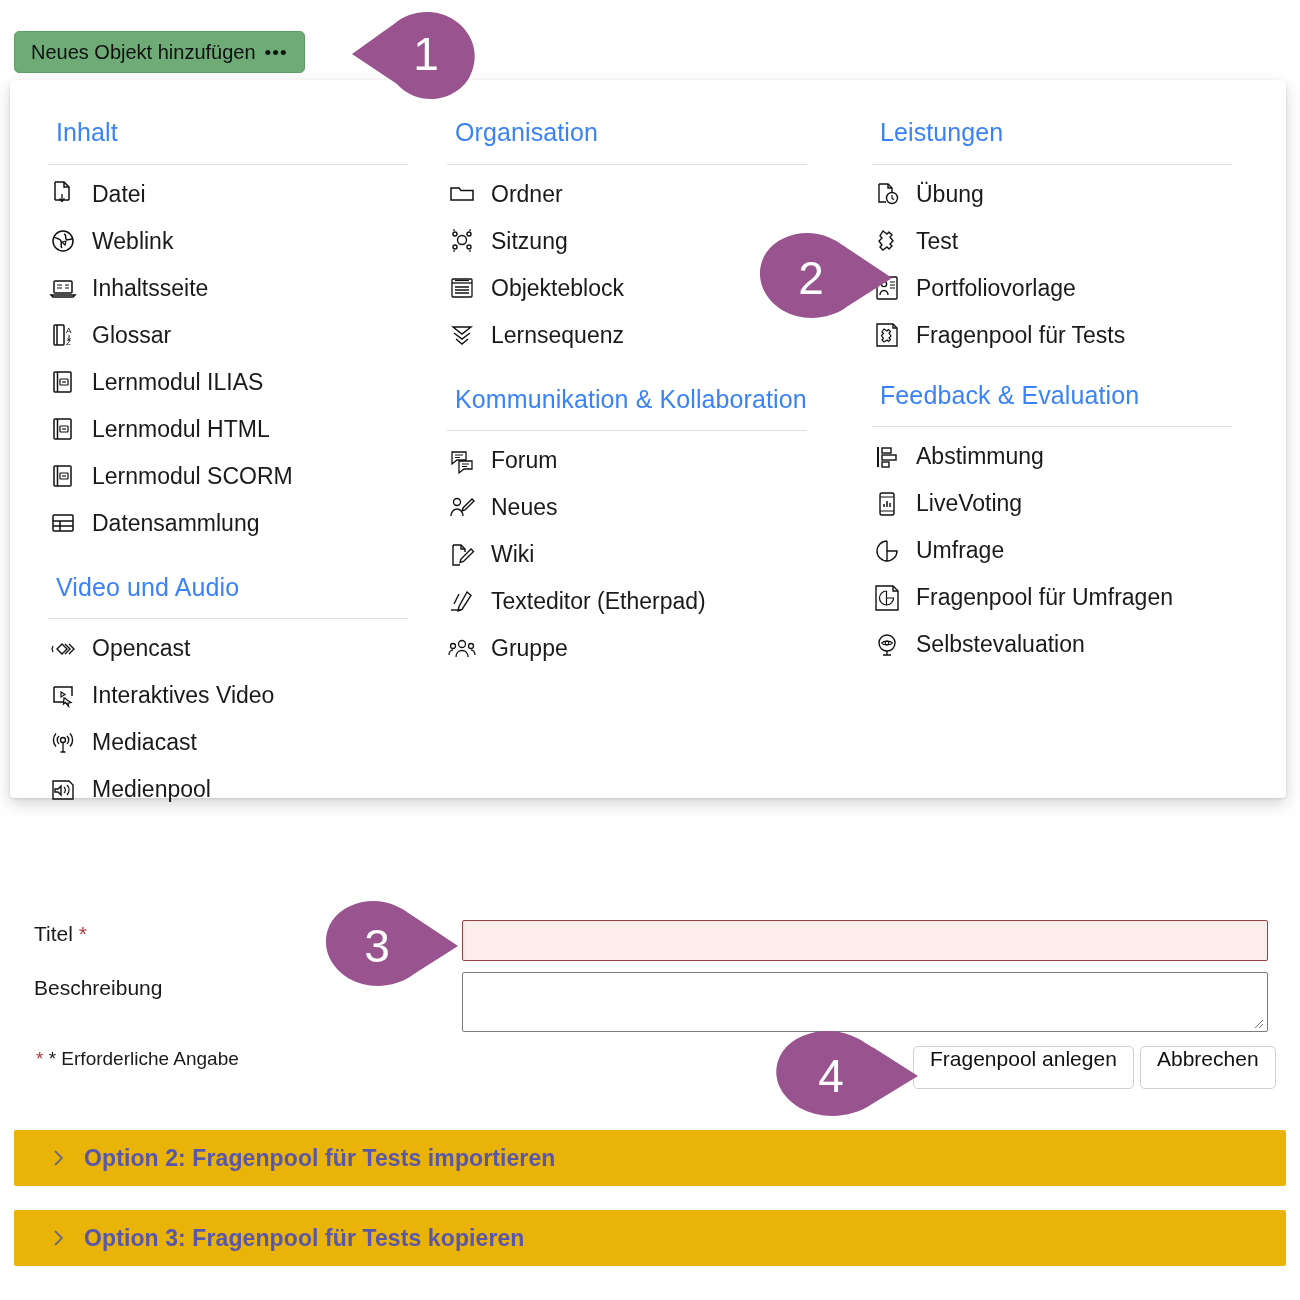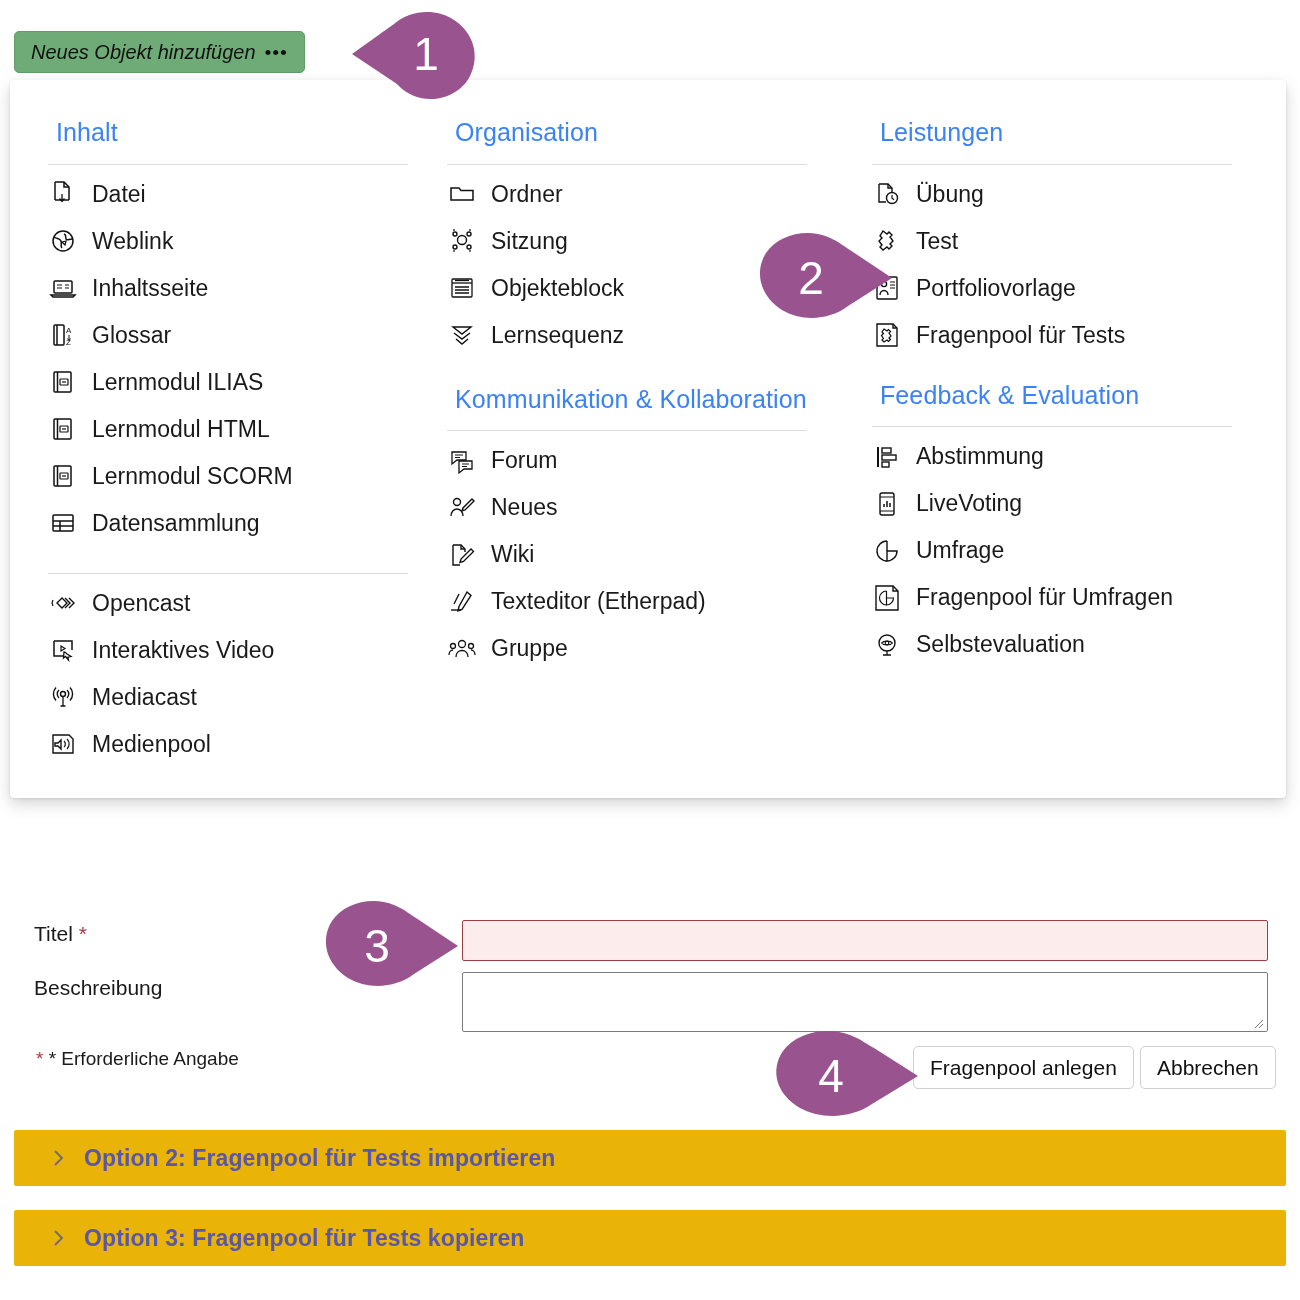--- a/index.html
+++ b/index.html
@@ -7,21 +7,21 @@
     margin: 0; padding: 0;
     width: 1300px; height: 1300px;
     background: #ffffff;
     font-family: "Liberation Sans", sans-serif;
     color: #1a1a1a;
     overflow: hidden;
   }
   .stage { position: relative; width: 1300px; height: 1300px; }
 
   
-  .toolbar { position: absolute; left: 0; top: 0; width: 1300px; height: 88px; font-style: italic; }
+  .toolbar { position: absolute; left: 0; top: 0; width: 1300px; height: 88px; }
   .btn-add {
     position: absolute; left: 14px; top: 31px;
     height: 42px; padding: 0 16px;
     background: #6eab77;
     border: 1px solid #5f9c68;
     border-radius: 5px;
     font-size: 20px; color: #111;
     display: flex; align-items: center; gap: 9px;
     white-space: nowrap;
   }
@@ -105,21 +105,21 @@
   .resize-grip {
     position: absolute; right: 3px; bottom: 2px; width: 14px; height: 14px;
   }
   .resize-grip svg { display:block; }
 
   .btn-row { position: absolute; left: 0; top: 1046px; width: 1300px; }
   .fbtn {
     position: absolute; height: 43px; padding: 0 16px;
     background: #fff; border: 1px solid #cfcfd4; border-radius: 5px;
     font-size: 21px; color: #111;
-    display: flex; align-items: center; white-space: nowrap;
+    display: flex; align-items: flex-start; white-space: nowrap;
   }
   .fbtn.primary { left: 913px; }
   .fbtn.cancel  { left: 1140px; }
 
   .opt2 { position: absolute; left: 14px; top: 1130px; width: 1272px; }
   .opt3 { position: absolute; left: 14px; top: 1210px; width: 1272px; }
   .opt-head.closed { border-radius: 2px; }
 
   
   .pin { position: absolute; }
@@ -256,20 +256,21 @@
                 <svg viewBox="0 0 30 30" fill="none" stroke="#111" stroke-width="1.5">
                   <rect x="5" y="7" width="20" height="16" rx="1"></rect>
                   <path d="M5 13h20M5 18h20M12 13v10"></path>
                 </svg>
               </span>
             <span>Datensammlung</span>
           </div>
         </div>
 
         <div class="group">
+          <div class="group-title">Video und Audio</div>
           <div class="group-rule"></div>
 
           <div class="item">
             <span class="ico">
                 <svg viewBox="0 0 30 30" fill="none" stroke="#111" stroke-width="1.4">
                   <path d="M9 15l5-5 5 5-5 5z"></path>
                   <path d="M17 10l5 5-5 5"></path>
                   <path d="M21 10l5 5-5 5"></path>
                   <path d="M5 12l-1 3 1 3" stroke-width="1.2"></path>
                 </svg>

